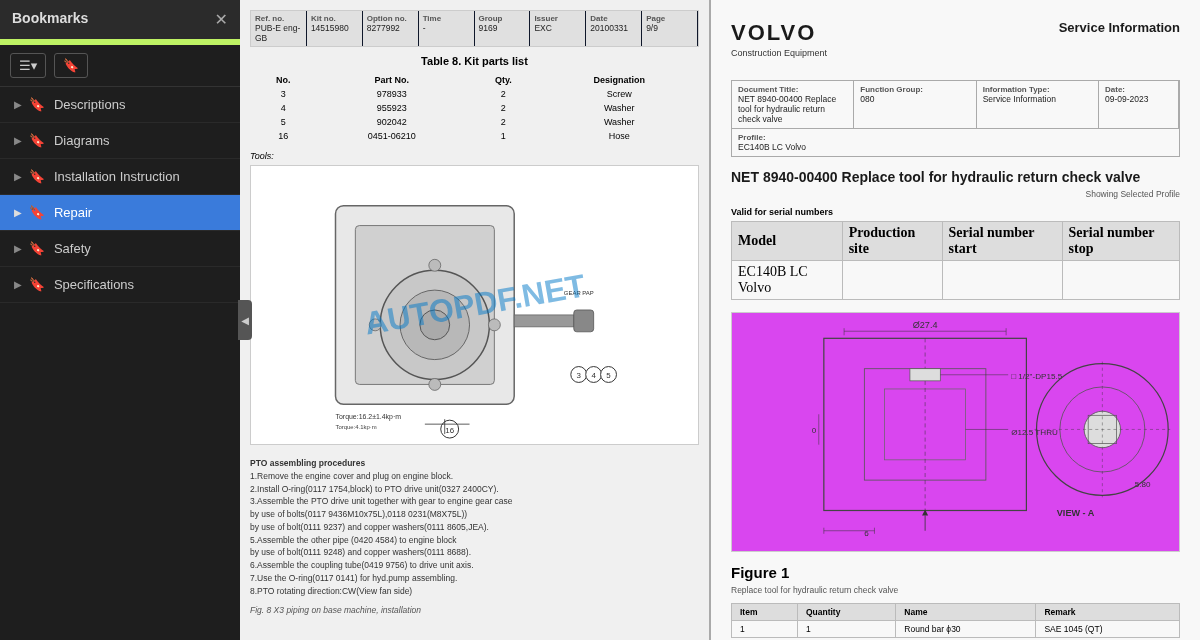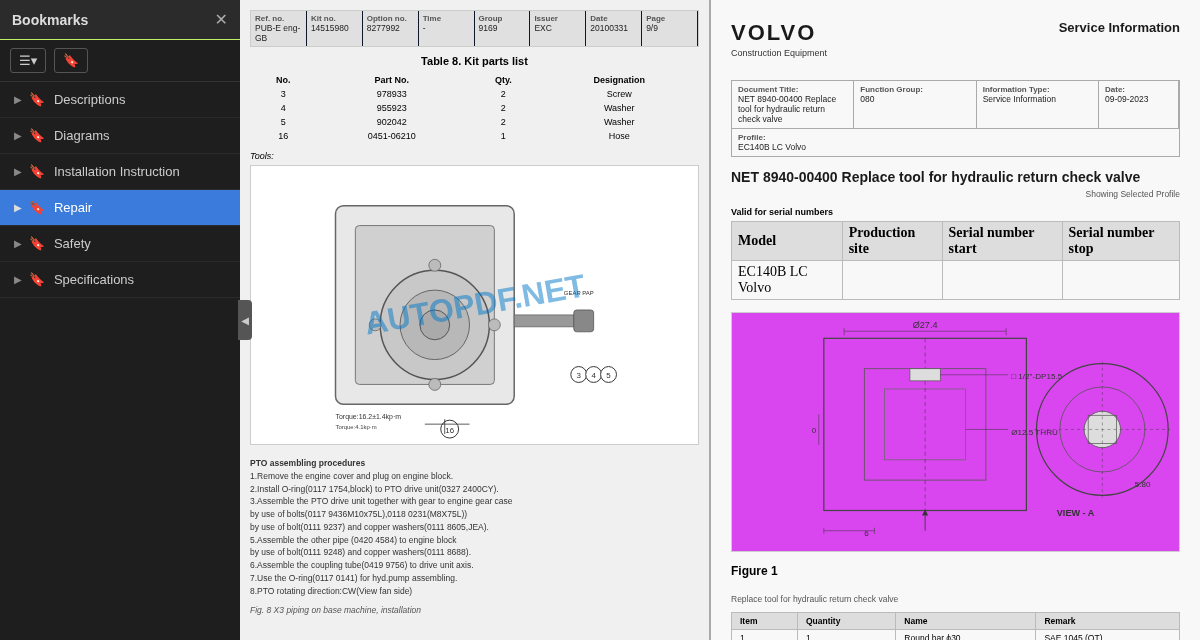--- a/index.html
+++ b/index.html
@@ -11,25 +11,25 @@
       min-width: 240px;
       background: #1e1e1e;
       color: #ccc;
       display: flex;
       flex-direction: column;
       height: 640px;
       position: relative;
     }
     #sidebar-header {
       display: flex;
-      align-items: center;
+      align-items: flex-start;
       justify-content: space-between;
       padding: 10px 12px;
       background: #2b2b2b;
-      border-bottom: 1px solid #bef264;
+      border-bottom: 6px solid #bef264;
     }
     #sidebar-title {
       font-size: 14px;
       font-weight: 600;
       color: #ddd;
     }
     #sidebar-close-btn {
       background: none;
       border: none;
       color: #aaa;
@@ -277,23 +277,23 @@
       width: 100%;
       height: 240px;
       border: 1px solid #ccc;
       background: #d946ef;
       position: relative;
       margin-bottom: 12px;
       overflow: hidden;
     }
 
     .figure-label {
-      font-size: 12px;
+      font-size: 15px;
       font-weight: bold;
-      margin-bottom: 16px;
+      margin-bottom: 4px;
     }
     .figure-caption {
       font-size: 8.5px;
       color: #555;
       margin-bottom: 8px;
     }
 
     .items-table {
       width: 100%;
       border-collapse: collapse;

